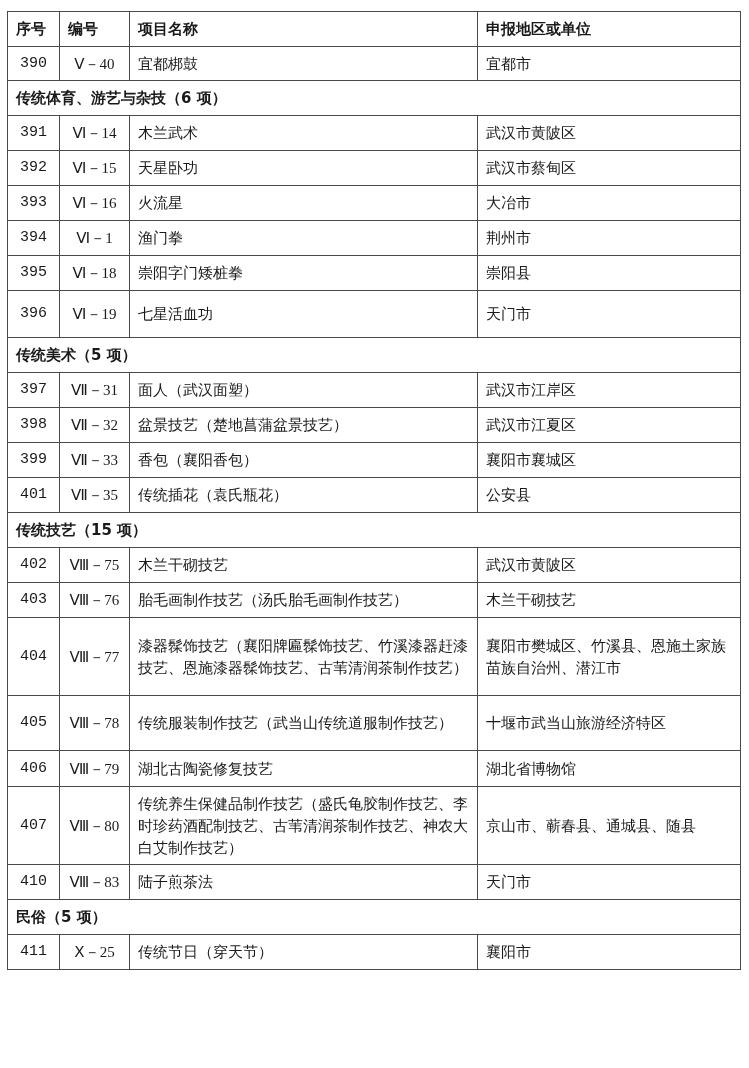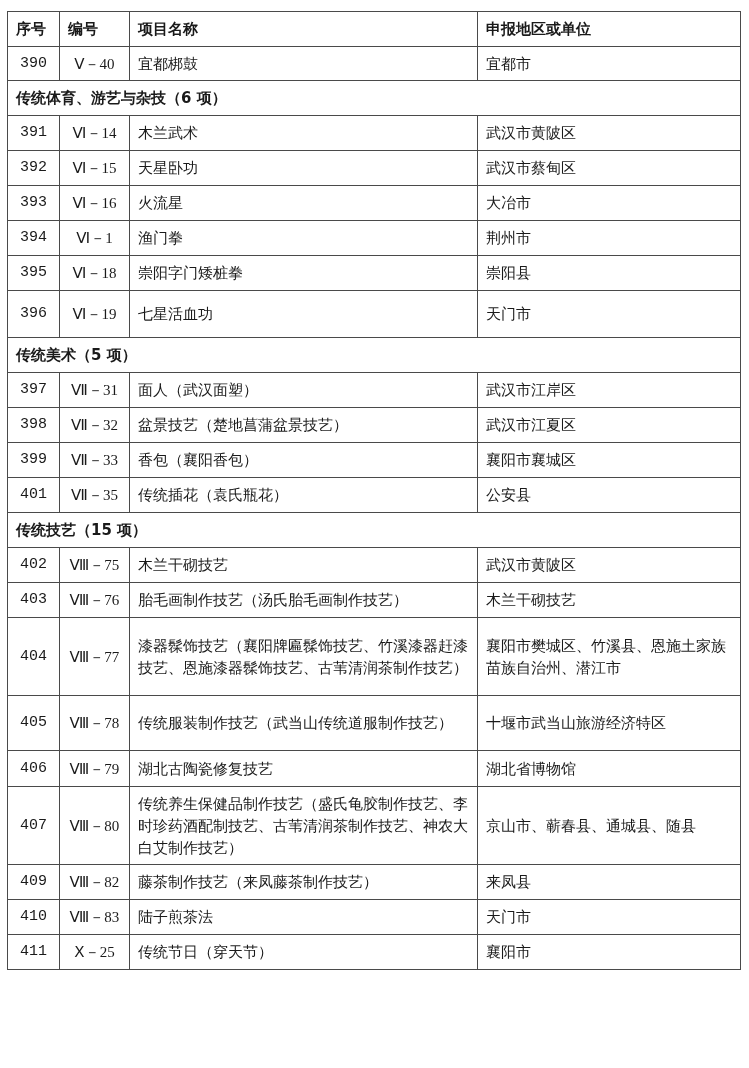--- a/index.html
+++ b/index.html
@@ -141,30 +141,27 @@
         <td class="name">湖北古陶瓷修复技艺</td>
         <td class="unit">湖北省博物馆</td>
       </tr>
       <tr style="height: 78px;">
         <td class="num">407</td>
         <td class="code">Ⅷ－80</td>
         <td class="name">传统养生保健品制作技艺（盛氏龟胶制作技艺、李时珍药酒配制技艺、古苇清润茶制作技艺、神农大白艾制作技艺）</td>
         <td class="unit">京山市、蕲春县、通城县、随县</td>
       </tr>
       <tr style="height: 35px;">
-        <td class="num">409</td>
-        <td class="code">Ⅷ－82</td>
-        <td class="name">藤茶制作技艺（来凤藤茶制作技艺）</td>
-        <td class="unit">来凤县</td>
-      </tr>
-      <tr style="height: 35px;">
         <td class="num">410</td>
         <td class="code">Ⅷ－83</td>
         <td class="name">陆子煎茶法</td>
         <td class="unit">天门市</td>
+      </tr>
+      <tr style="height: 35px;">
+        <td colspan="4" class="section">民俗（5 项）</td>
       </tr>
       <tr style="height: 35px;">
         <td class="num">411</td>
         <td class="code">Ⅹ－25</td>
         <td class="name">传统节日（穿天节）</td>
         <td class="unit">襄阳市</td>
       </tr>
     </tbody>
 </table>
 

